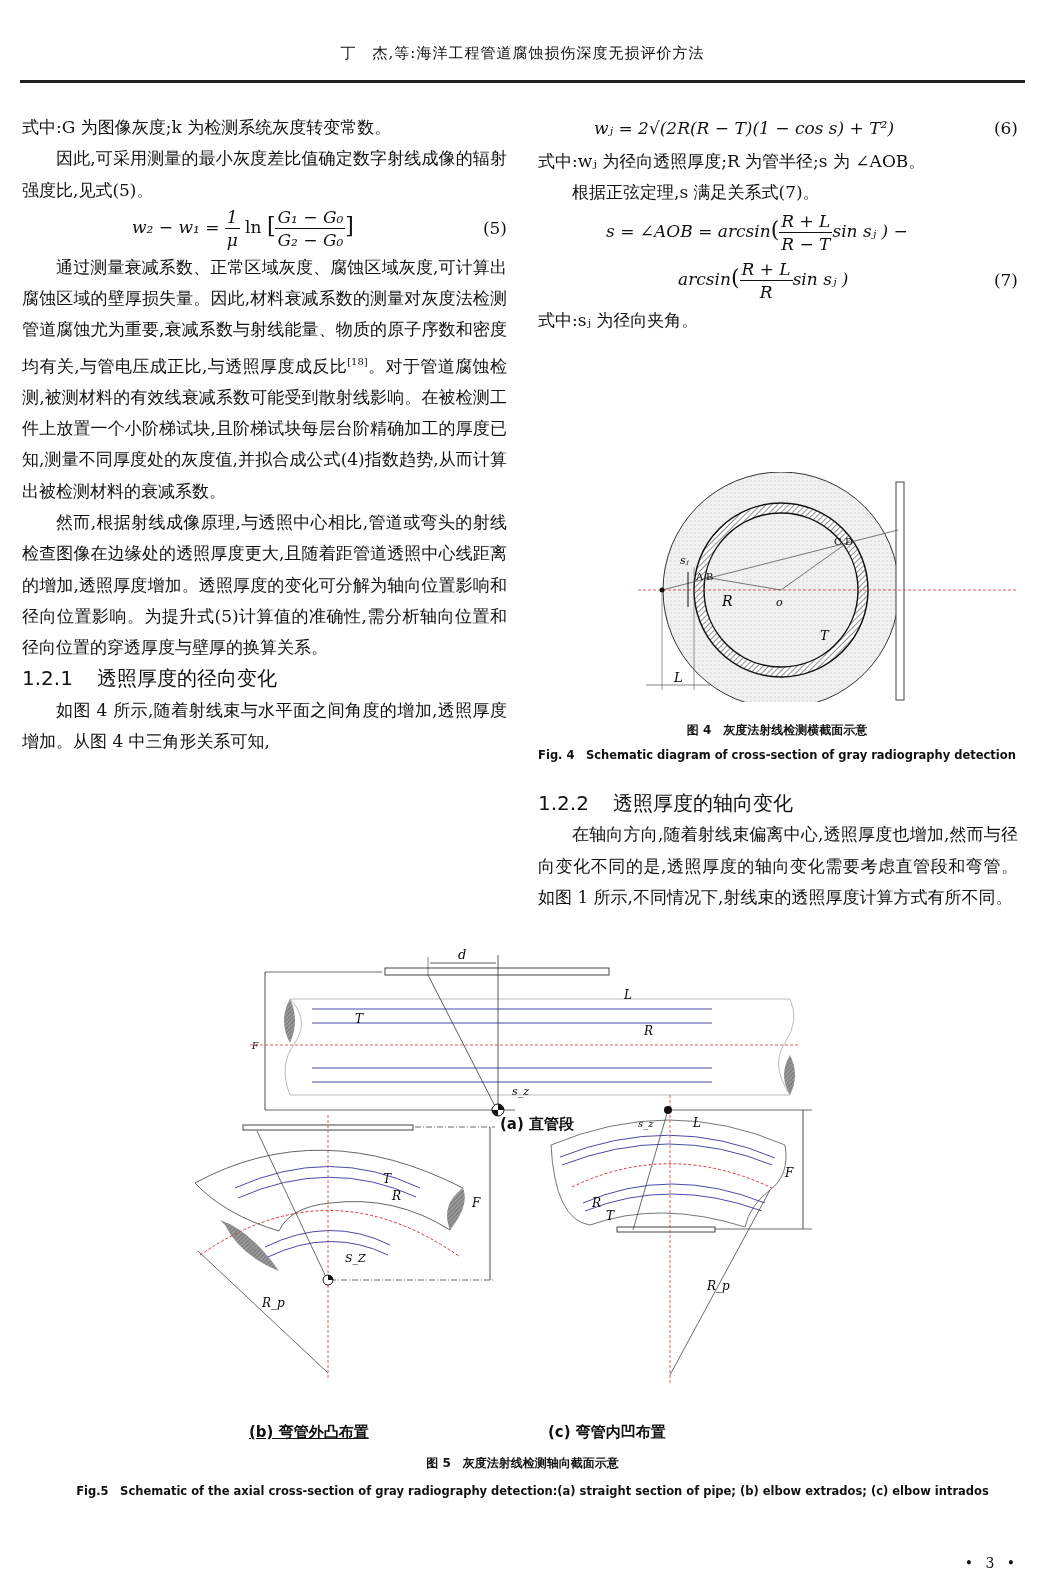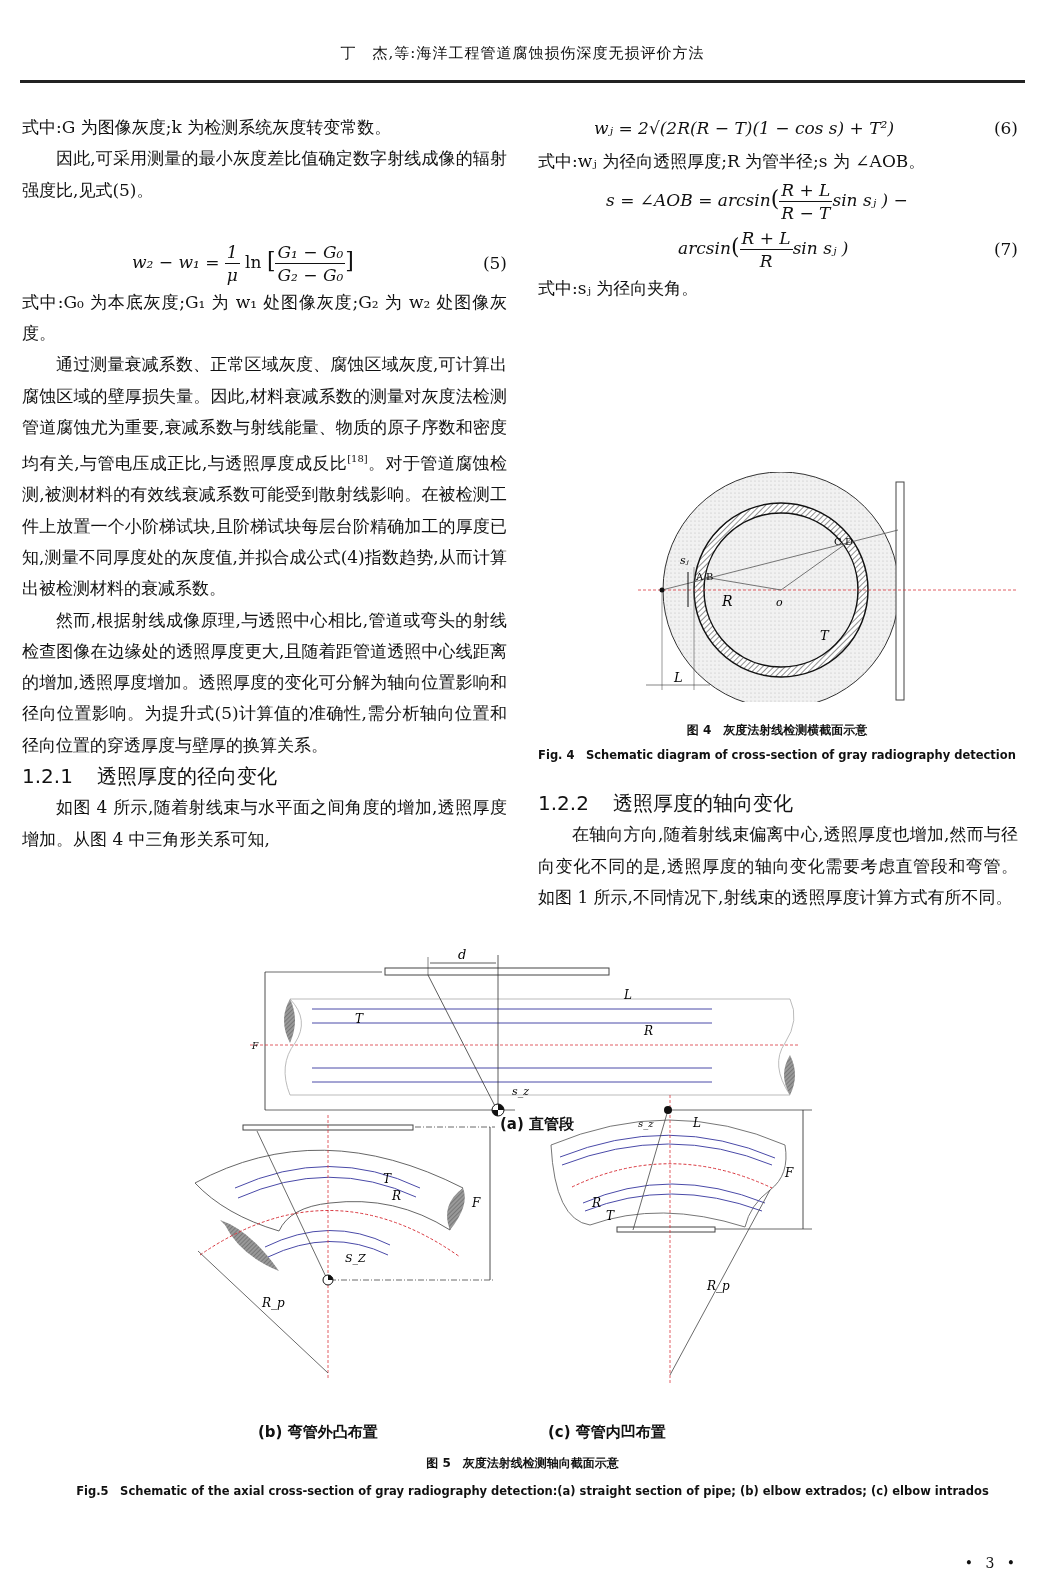--- a/index.html
+++ b/index.html
@@ -29,48 +29,48 @@
 </style>
 </head>
 <body>
 
 <div class="header">丁　杰,等:海洋工程管道腐蚀损伤深度无损评价方法</div>
 <div class="header-rule"></div>
 
 <div class="col col-left">
   <div class="p">式中:G 为图像灰度;k 为检测系统灰度转变常数。</div>
   <div class="p indent">因此,可采用测量的最小灰度差比值确定数字射线成像的辐射强度比,见式(5)。</div>
-  <div class="eq" style="height:46px;margin-top:35px;">
+  <div class="eq" style="height:46px;">
     <span style="padding-left:110px;">
       <span>w₂ − w₁ = </span>
       <span class="frac">
           <span class="top">1</span>
           <span>μ</span>
         </span>
       <span style="font-style:normal;">ln</span>
       <span style="font-size:22px;font-style:normal;">[</span><span class="frac">
           <span class="top">G₁ − G₀</span>
           <span>G₂ − G₀</span>
         </span><span style="font-size:22px;font-style:normal;">]</span>
     </span>
     <span class="no">(5)</span>
   </div>
-  <div class="p">式中:G₀ 为本底灰度;G₁ 为 w₁ 处图像灰度;G₂ 为 w₂ 处图像灰度。</div>
   <div class="p indent"><span>通过测量衰减系数、正常区域灰度、腐蚀区域灰度,可计算出腐蚀区域的壁厚损失量。因此,材料衰减系数的测量对灰度法检测管道腐蚀尤为重要,衰减系数与射线能量、物质的原子序数和密度均有关,与管电压成正比,与透照厚度成反比</span><sup class="ref">[18]</sup><span>。对于管道腐蚀检测,被测材料的有效线衰减系数可能受到散射线影响。在被检测工件上放置一个小阶梯试块,且阶梯试块每层台阶精确加工的厚度已知,测量不同厚度处的灰度值,并拟合成公式(4)指数趋势,从而计算出被检测材料的衰减系数。</span></div>
   <div class="p indent">然而,根据射线成像原理,与透照中心相比,管道或弯头的射线检查图像在边缘处的透照厚度更大,且随着距管道透照中心线距离的增加,透照厚度增加。透照厚度的变化可分解为轴向位置影响和径向位置影响。为提升式(5)计算值的准确性,需分析轴向位置和径向位置的穿透厚度与壁厚的换算关系。</div>
   <div class="sec"><span class="num">1.2.1</span><span>透照厚度的径向变化</span></div>
   <div class="p indent">如图 4 所示,随着射线束与水平面之间角度的增加,透照厚度增加。从图 4 中三角形关系可知,</div>
 </div>
 
 <div class="col col-right">
   <div class="eq" style="height:34px;">
     <span style="padding-left:56px;">wⱼ = 2√(2R(R − T)(1 − cos s) + T²)</span>
     <span class="no">(6)</span>
   </div>
   <div class="p">式中:wⱼ 为径向透照厚度;R 为管半径;s 为 ∠AOB。</div>
+  <div class="p indent">根据正弦定理,s 满足关系式(7)。</div>
   <div class="eq" style="height:48px;">
     <span style="padding-left:68px;">
       <span>s = ∠AOB = arcsin</span><span style="font-size:22px;font-style:normal;">(</span><span class="frac">
           <span class="top">R + L</span>
           <span>R − T</span>
         </span><span>sin sⱼ ) −</span>
     </span>
     <span></span>
   </div>
   <div class="eq" style="height:48px;">
@@ -208,20 +208,20 @@
       <circle cx="668" cy="165" r="4" fill="#111"></circle>
       <text x="638" y="182" font-size="10" font-style="italic">s_z</text>
       <text x="693" y="182" font-size="12" font-style="italic">L</text>
       <text x="592" y="262" font-size="12" font-style="italic">R</text>
       <text x="606" y="275" font-size="12" font-style="italic">T</text>
       <text x="785" y="232" font-size="12" font-style="italic">F</text>
       <text x="707" y="345" font-size="12" font-style="italic">R_p</text>
     </g>
   </svg>
   <div class="sublabel" style="left:500px;top:170px;">(a) 直管段</div>
-  <div class="sublabel" style="left:258px;top:478px;">(b) 弯管外凸布置</div>
+  <div class="sublabel" style="left:249px;top:478px;text-decoration:underline;">(b) 弯管外凸布置</div>
   <div class="sublabel" style="left:548px;top:478px;">(c) 弯管内凹布置</div>
 </div>
 
 <div class="cap cap-cn" style="left:0;top:1455px;width:1045px;">图 5　灰度法射线检测轴向截面示意</div>
 <div class="cap cap-en" style="left:0;top:1484px;width:1045px;padding-left:20px;">Fig.5　Schematic of the axial cross-section of gray radiography detection:(a) straight section of pipe; (b) elbow extrados; (c) elbow intrados</div>
 
 <div class="pageno">• 3 •</div>
 
 </body></html>

